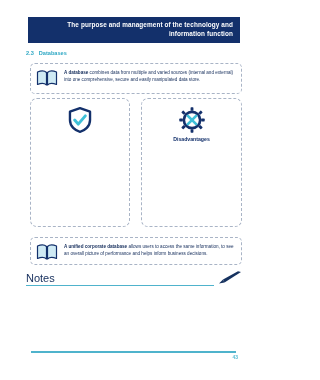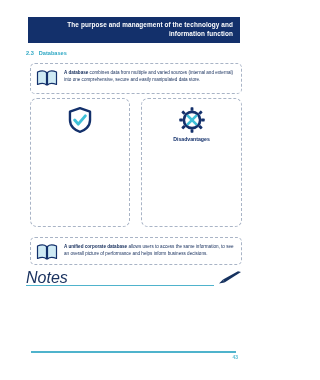--- a/index.html
+++ b/index.html
@@ -126,25 +126,24 @@
     left: 26px;
     top: 270px;
     width: 216px;
   }
   .notes-row {
     display: flex;
     align-items: flex-end;
     justify-content: space-between;
   }
   .notes-title {
-    font-size: 16px;
+    font-size: 11px;
     color: #1b3360;
     font-weight: normal;
     line-height: 12px;
-    font-style: italic;
   }
   .pencil-icon { width: 24px; height: 13px; margin-bottom: 1px; }
   .notes-rule {
     margin-top: 1px;
     width: 188px;
     height: 1px;
     background: #4fb3cc;
   }
 
   

